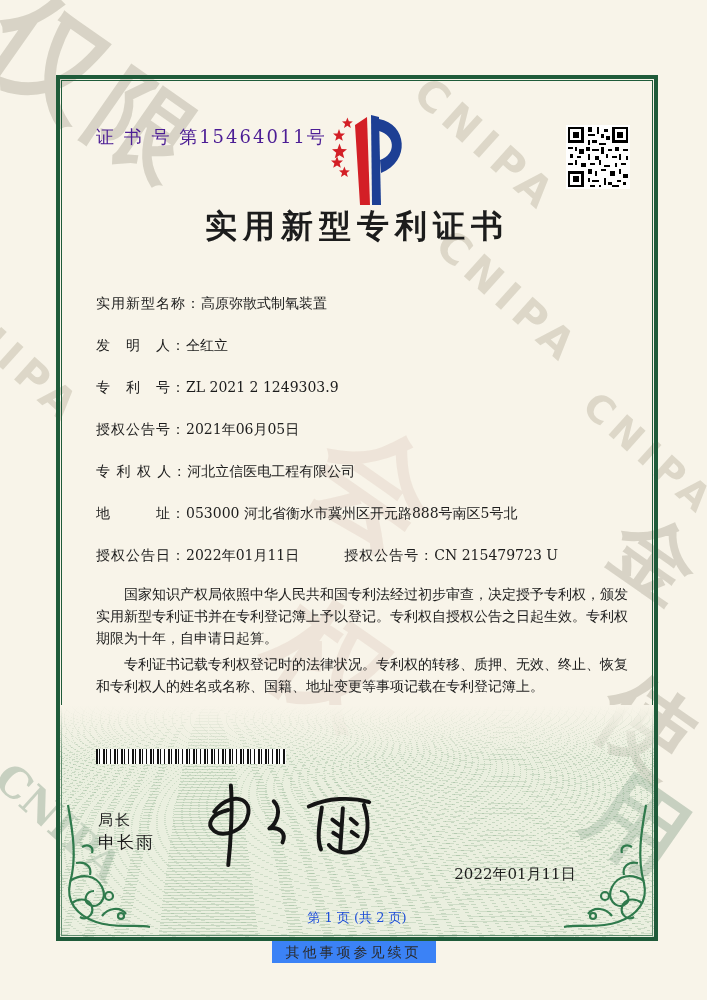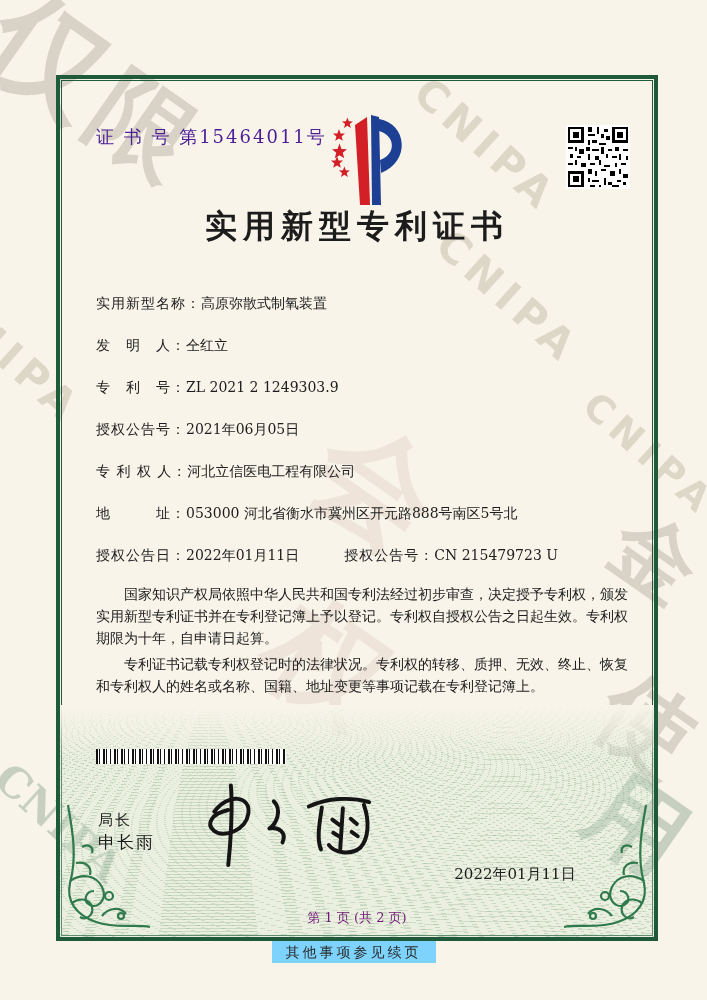--- a/index.html
+++ b/index.html
@@ -57,23 +57,23 @@
     position:absolute; left:36px; top:670px; width:190px; height:15px; z-index:3;
     background:repeating-linear-gradient(90deg,
       #111 0 2px, #fdfdfd 2px 3px, #111 3px 4px, #fdfdfd 4px 7px,
       #111 7px 9px, #fdfdfd 9px 10px, #111 10px 11px, #fdfdfd 11px 14px,
       #111 14px 15px, #fdfdfd 15px 18px);
   }
   .sig-title{position:absolute; left:38px; top:732px; font-size:15px; letter-spacing:2px; z-index:3;}
   .sig-name{position:absolute; left:38px; top:752px; font-size:17px; letter-spacing:2px; z-index:3;}
   .signature{position:absolute; left:128px; top:700px; z-index:3;}
   .grant-date{position:absolute; left:350px; top:786px; width:210px; text-align:center; font-size:15px; z-index:3;}
-  .page-info{position:absolute; left:0; right:0; top:830px; text-align:center; font-size:13px; z-index:3; color:#701a75;}
+  .page-info{position:absolute; left:0; right:0; top:830px; text-align:center; font-size:13px; z-index:3; color:#1d4ed8;}
   .footer-note{position:absolute; left:0; right:0; top:944px; text-align:center; z-index:3; font-size:14px;}
-  .footer-note span{background:#7dd3fc; padding:3px 14px; letter-spacing:3px; color:#2a2a2a;}
+  .footer-note span{background:#3b82f6; padding:3px 14px; letter-spacing:3px; color:#2a2a2a;}
   .ornament{position:absolute; bottom:2px; z-index:3;}
   .ornament.left{left:2px;}
   .ornament.right{right:2px; transform:scaleX(-1);}
 </style>
 </head>
 <body>
 
 <div class="page">
 
   <span class="wm wm-cjk" style="left:-10px; top:-22px; font-size:118px; transform:rotate(35deg);">仅</span>

